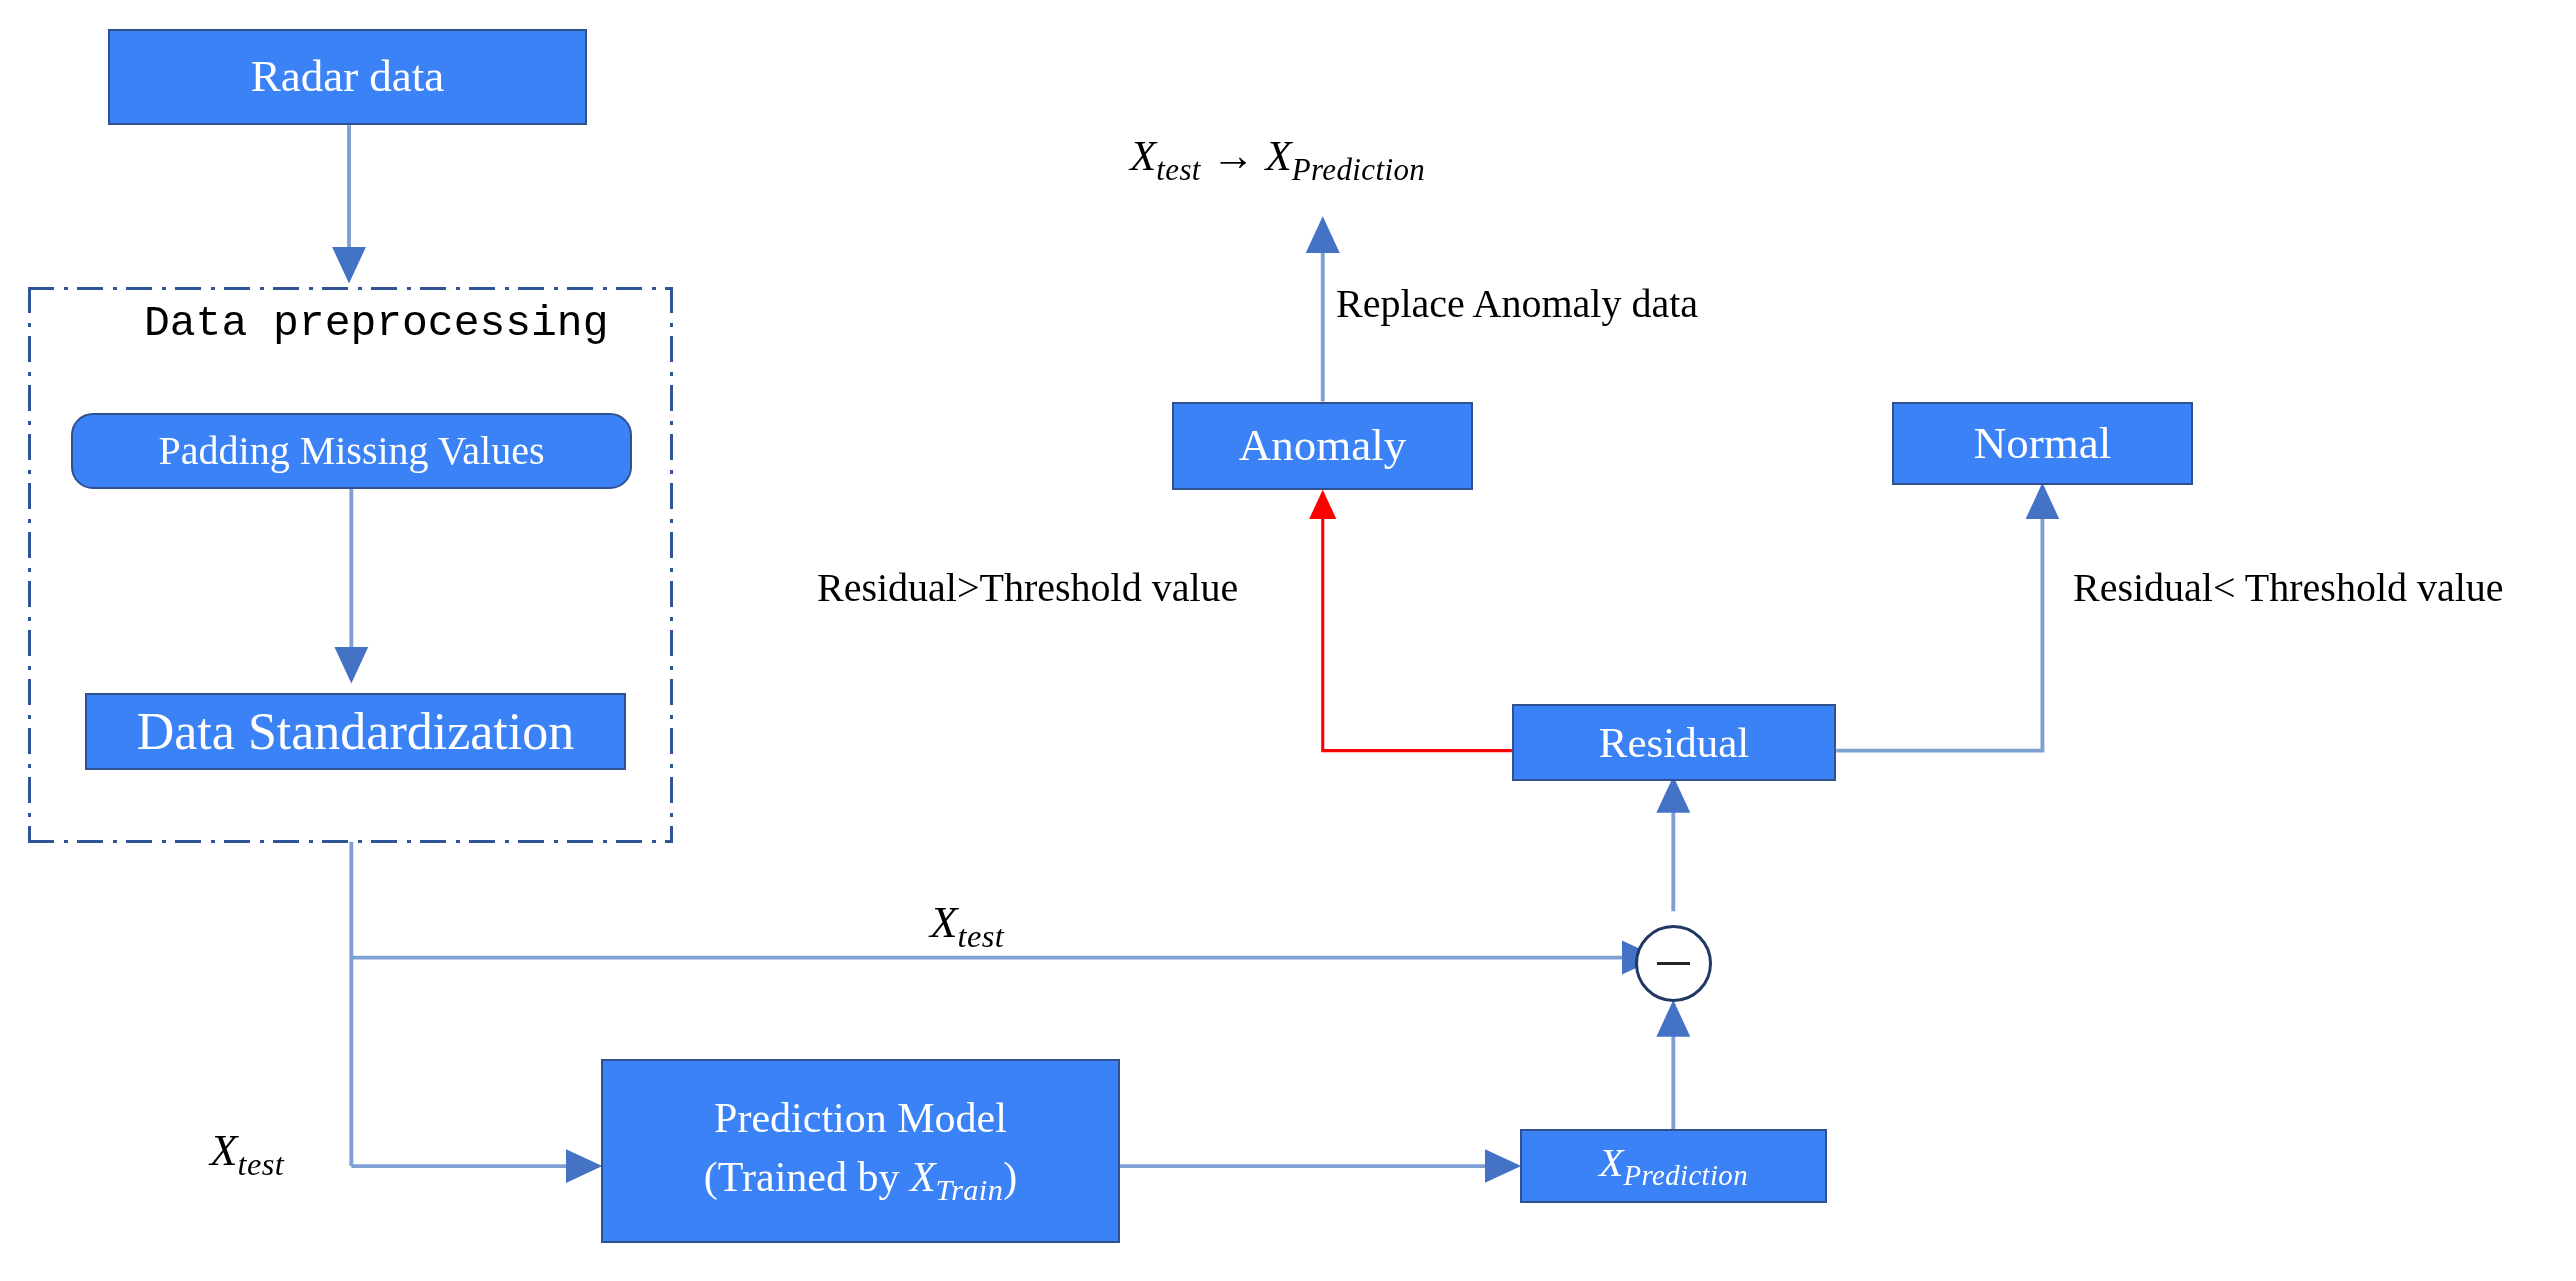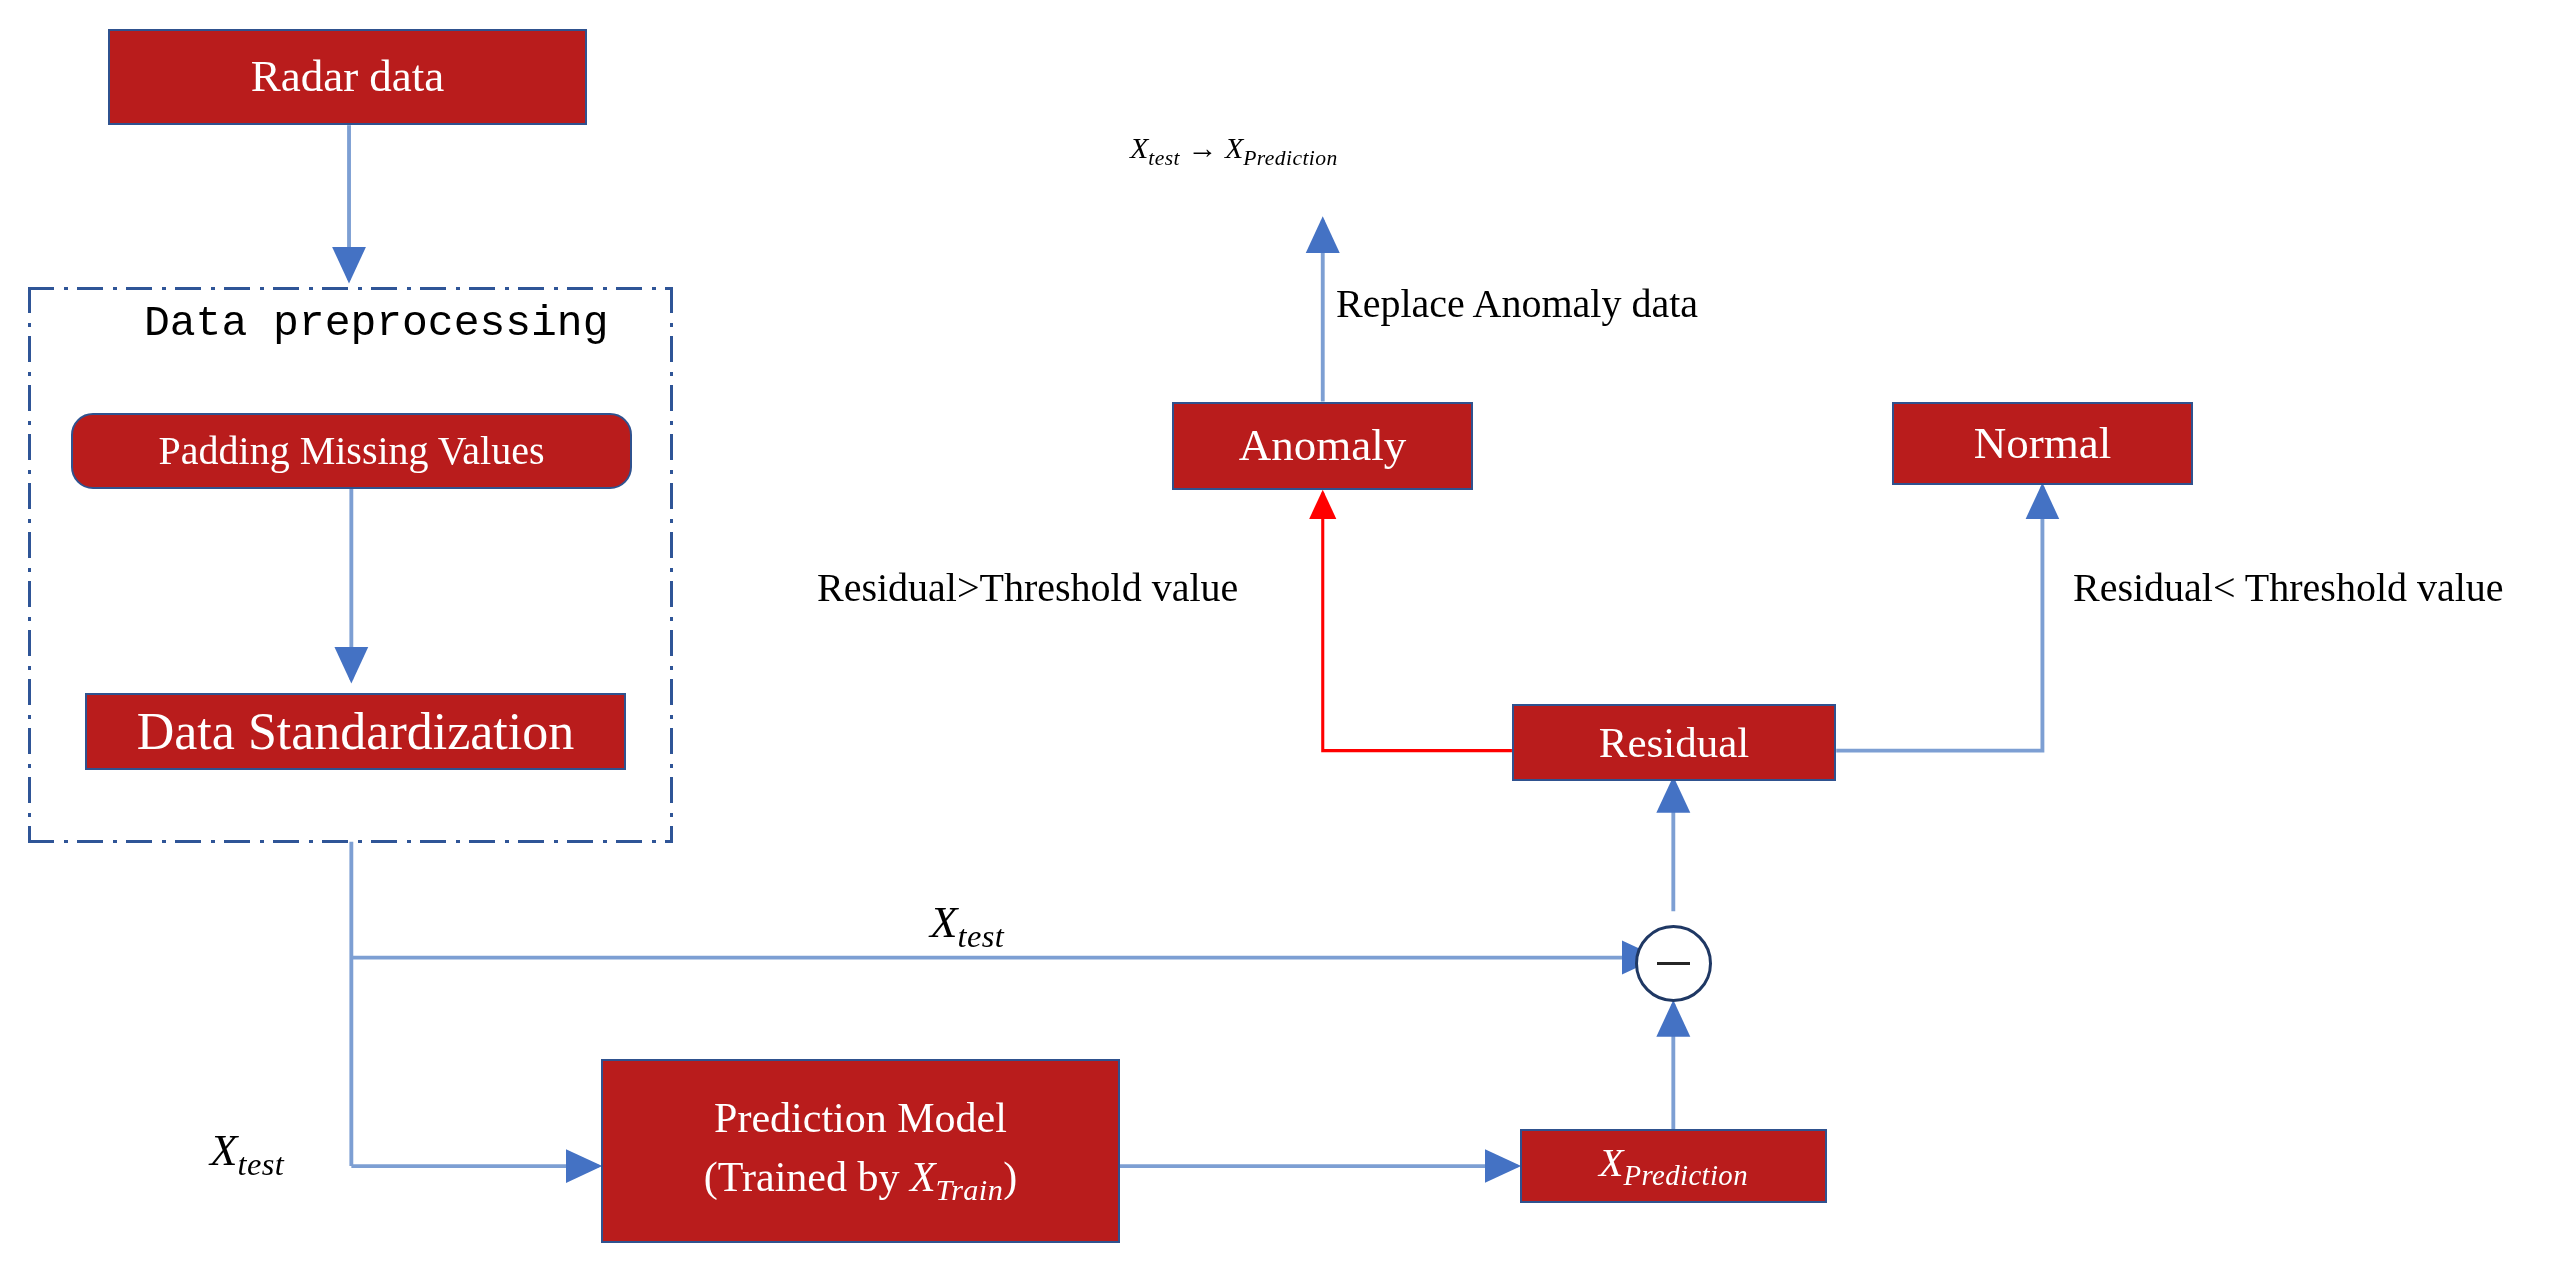--- a/index.html
+++ b/index.html
@@ -12,21 +12,21 @@
   }
   #canvas {
     position: relative;
     width: 2576px;
     height: 1282px;
     background: #ffffff;
     overflow: hidden;
   }
   .node {
     position: absolute;
-    background: #b91c1c;
+    background: #3b82f6;
     border: 2.3px solid #2F528F;
     color: #ffffff;
     display: flex;
     flex-direction: column;
     align-items: center;
     justify-content: center;
     text-align: center;
     box-sizing: border-box;
     line-height: 1.15;
     white-space: nowrap;
@@ -174,21 +174,21 @@
   <div class="node" style="left:1520px; top:1129px; width:307px; height:74px; font-size:40px;">
     <span class="line1">
       <span class="var">X</span><span class="sub">Prediction</span>
     </span>
   </div>
 
   <div class="circle-op" style="left:1635px; top:925px; width:77px; height:77px;">
     <span class="minus"></span>
   </div>
 
-  <div class="label" style="left:1130px; top:131px; font-size:30px;">
+  <div class="label" style="left:1130px; top:131px; font-size:43px;">
     <span class="var">X</span><span class="sub">test</span>
     <span>→</span>
     <span class="var">X</span><span class="sub">Prediction</span>
   </div>
 
   <div class="label" style="left:1336px; top:280px; font-size:40px;">Replace Anomaly data</div>
 
   <div class="label" style="left:817px; top:564px; font-size:40px;">Residual&gt;Threshold value</div>
 
   <div class="label" style="left:2073px; top:564px; font-size:40px;">Residual&lt; Threshold value</div>

